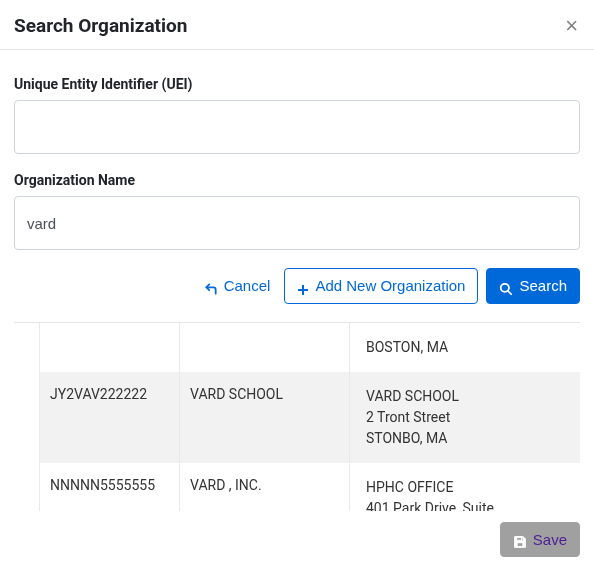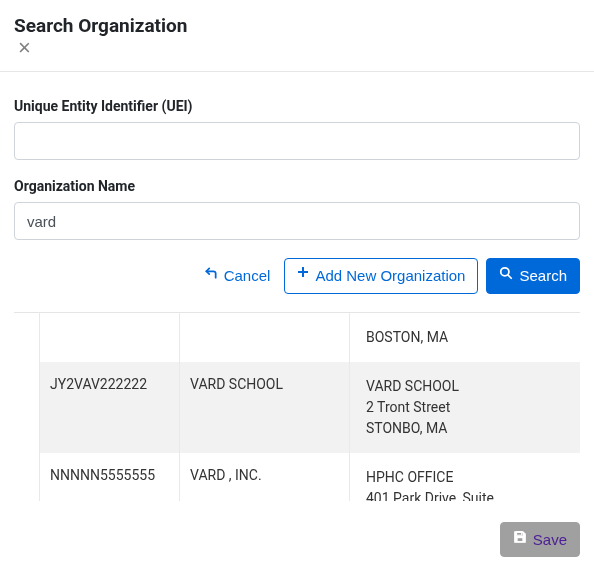--- a/index.html
+++ b/index.html
@@ -9,24 +9,23 @@
     color: #212529;
     background: #fff;
     width: 594px;
     height: 569px;
     overflow: hidden;
     position: relative;
   }
   .modal-header {
     display: flex;
     justify-content: space-between;
-    align-items: flex-start;
+    align-items: center;
     padding: 14px 12px 12px 14px;
     border-bottom: 1px solid #e7e7e7;
-    flex-direction: column;
   }
   .modal-title {
     font-size: 19px;
     font-weight: 700;
     margin: 0;
   }
   .close-btn {
     background: none;
     border: none;
     font-size: 22px;
@@ -48,34 +47,34 @@
     margin-bottom: 8px;
   }
   .form-control {
     width: 100%;
     border: 1px solid #ced4da;
     border-radius: 4px;
     padding: 8px 12px;
     font-size: 15px;
     color: #495057;
     background: #fff;
-    height: 38px;
+    height: 54px;
   }
   .action-row {
     display: flex;
     justify-content: flex-end;
     align-items: center;
     gap: 8px;
     margin-top: 6px;
     padding-bottom: 18px;
     border-bottom: 1px solid #e5e5e5;
   }
   .btn {
     display: inline-flex;
-    align-items: flex-start;
+    align-items: flex-end;
     gap: 6px;
     font-size: 15px;
     padding: 7px 12px;
     border-radius: 4px;
     cursor: pointer;
     line-height: 1.3;
   }
   .btn-link {
     background: none;
     border: none;

